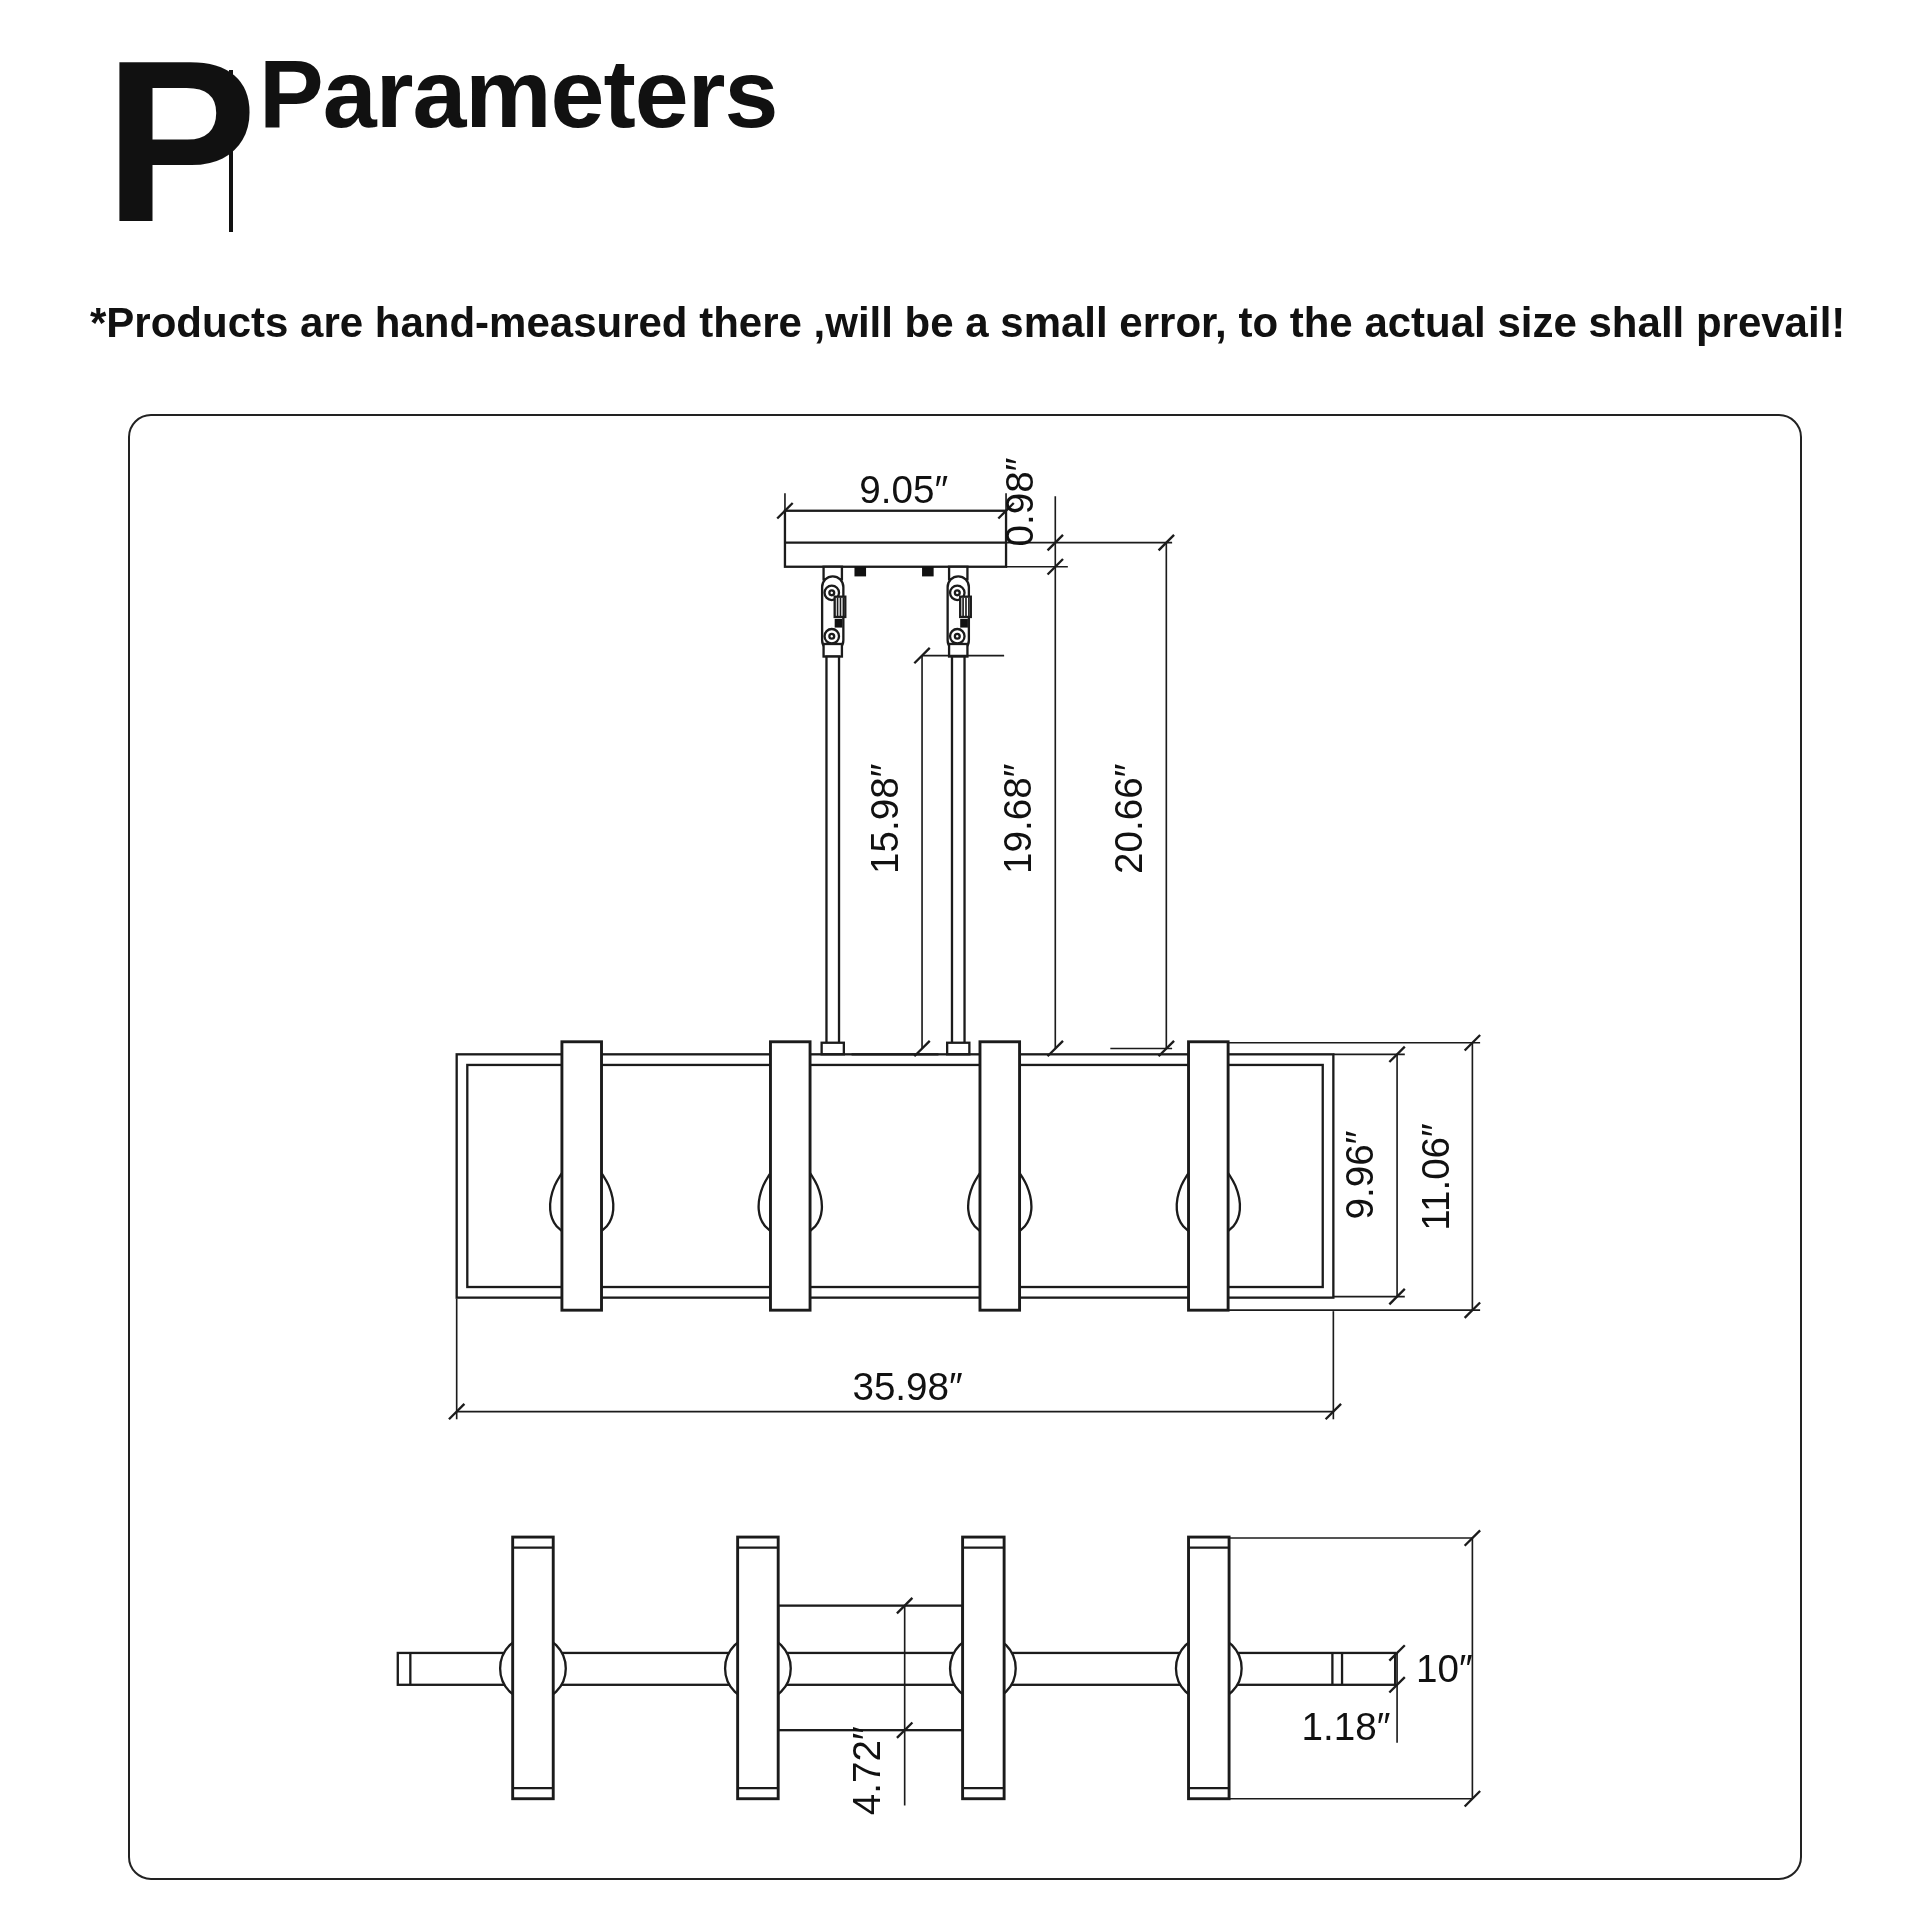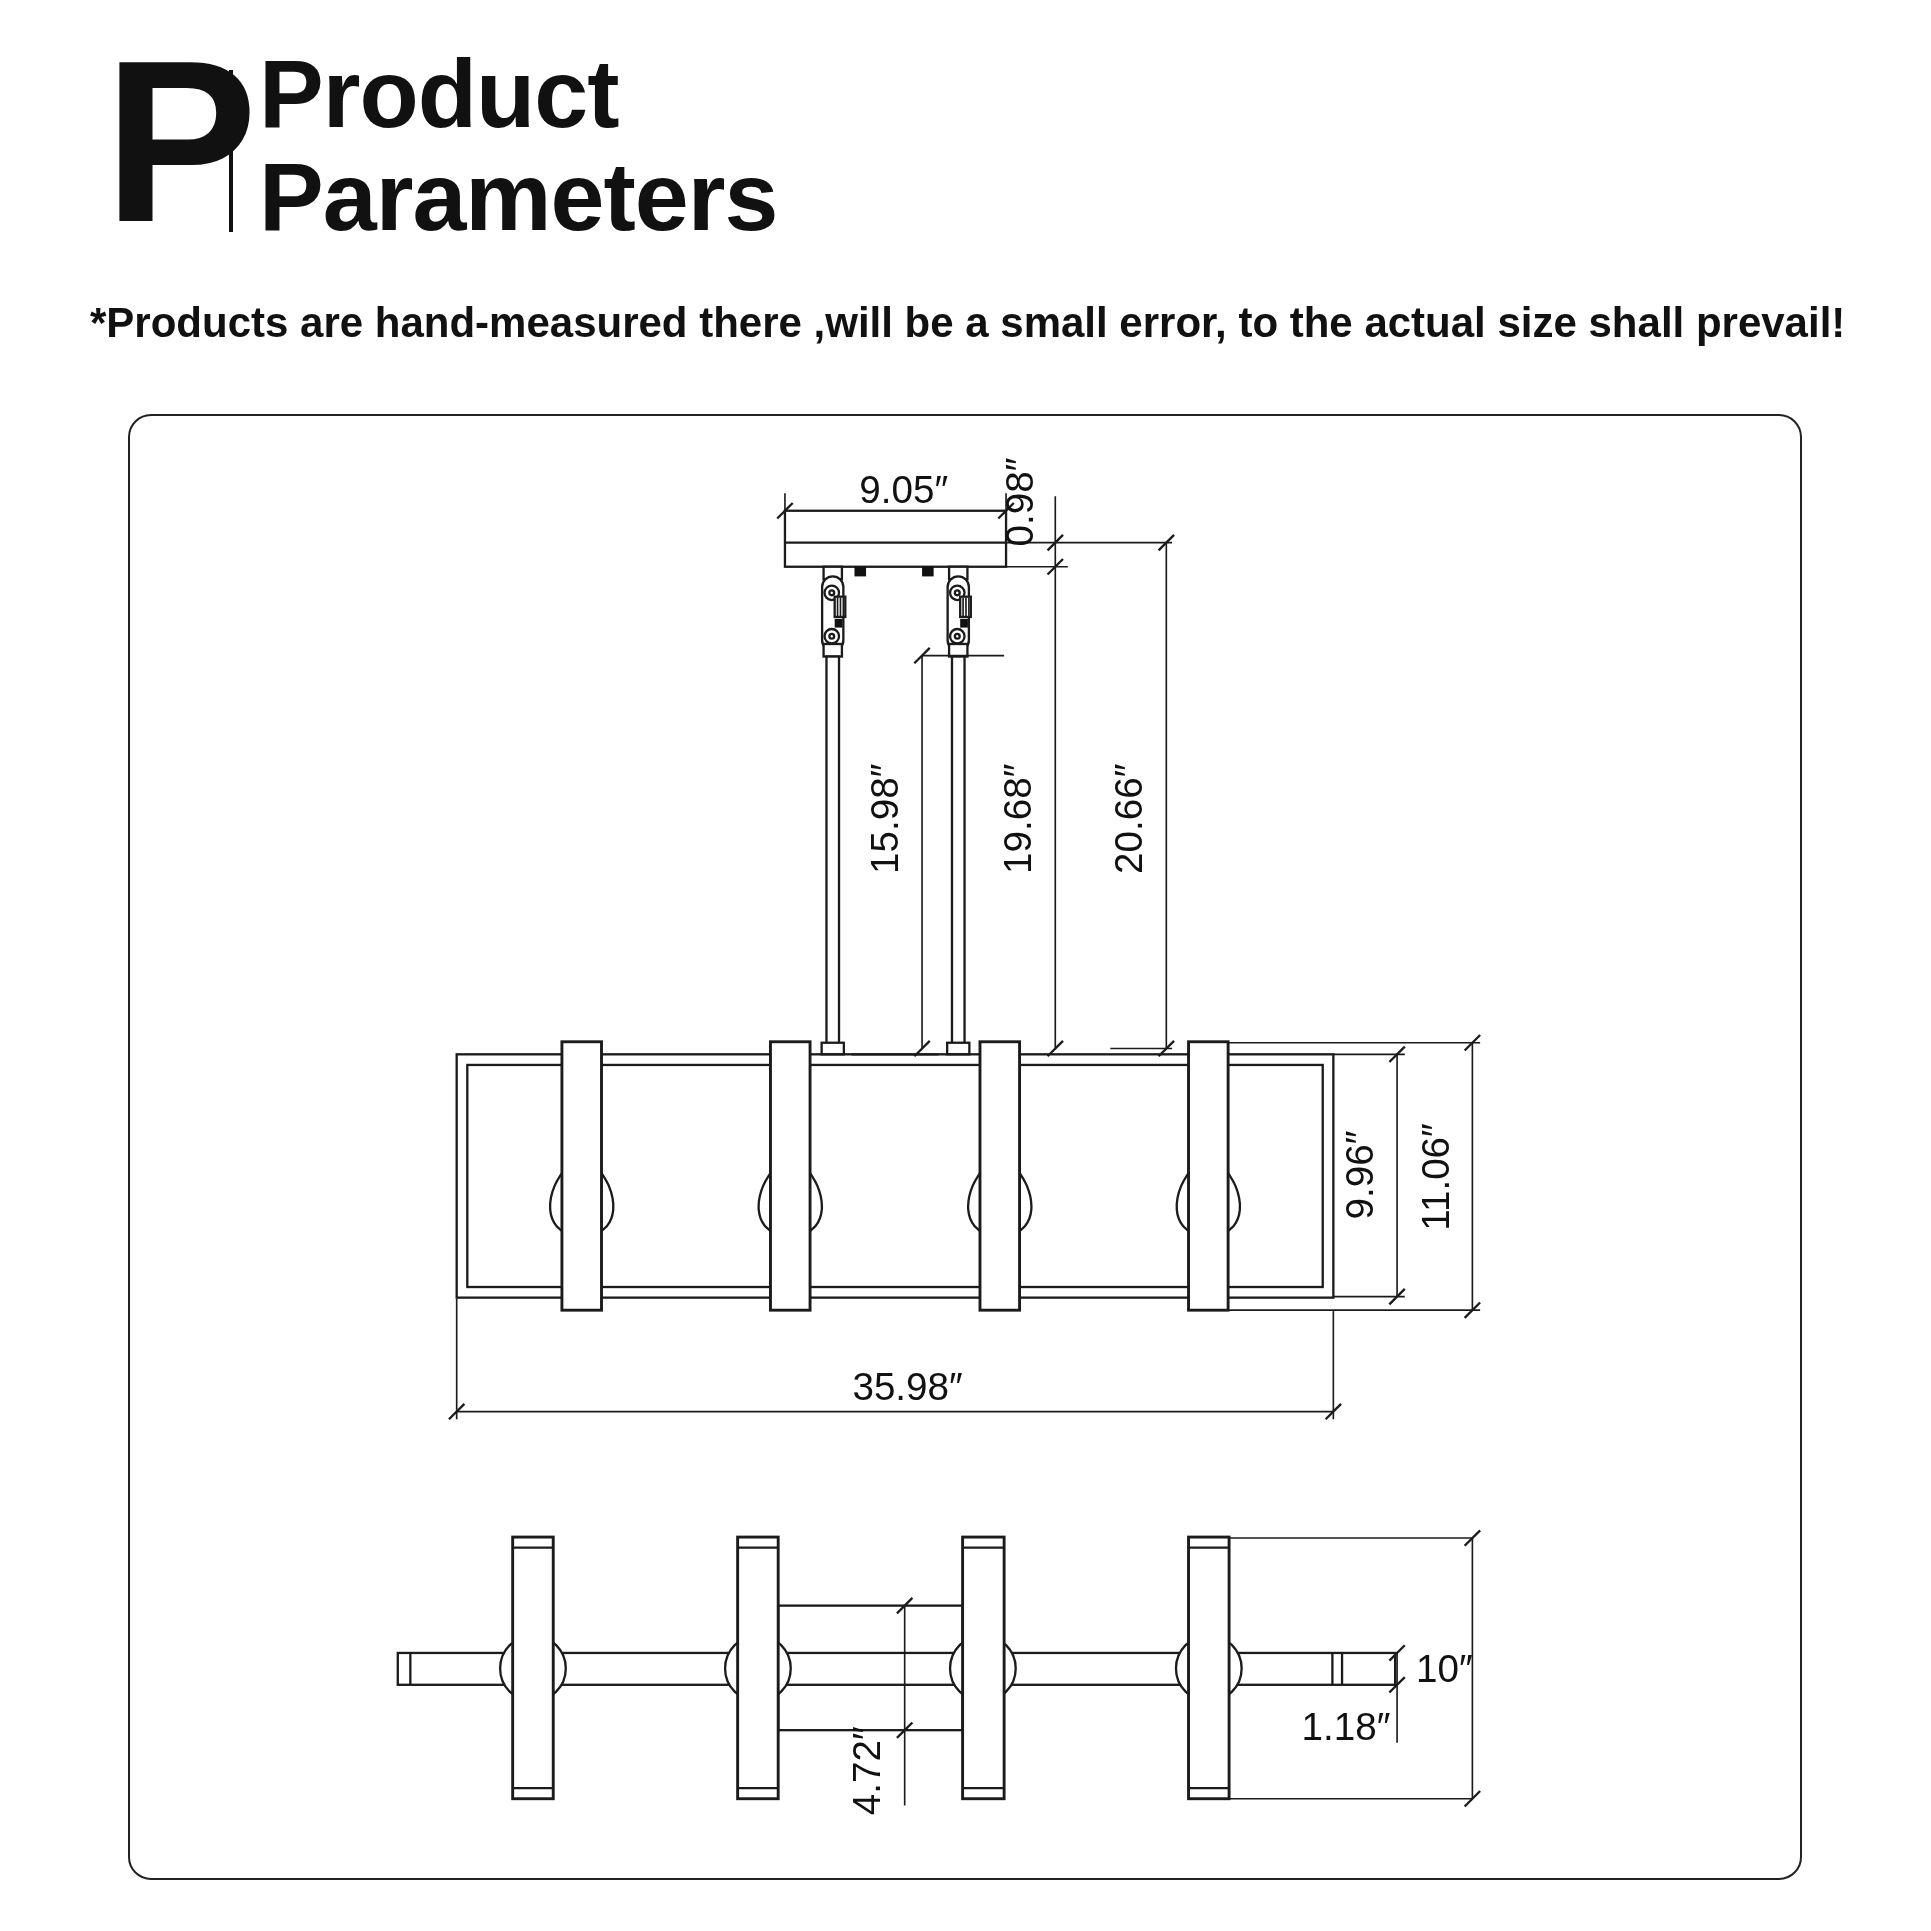--- a/index.html
+++ b/index.html
@@ -17,21 +17,20 @@
   svg .tick{stroke:#1b1b1b;stroke-width:2.4;}
   svg .blk{fill:#111;stroke:none;}
   svg text{font-family:"Liberation Sans",sans-serif;font-size:40px;fill:#111;}
 </style>
 </head>
 <body>
 
 <div class="p-letter">P</div>
 <div class="title-divider"></div>
 <div class="title-block">
-  <div>Product</div>
   <div>Parameters</div>
 </div>
 <div class="disclaimer">*Products are hand-measured there ,will be a small error, to the actual size shall prevail!</div>
 
 <div class="diagram-border"></div>
 
 <svg class="drawing" width="1931" height="1931" viewBox="0 0 2000 2000">
   <defs>
 
     <g id="tick">

